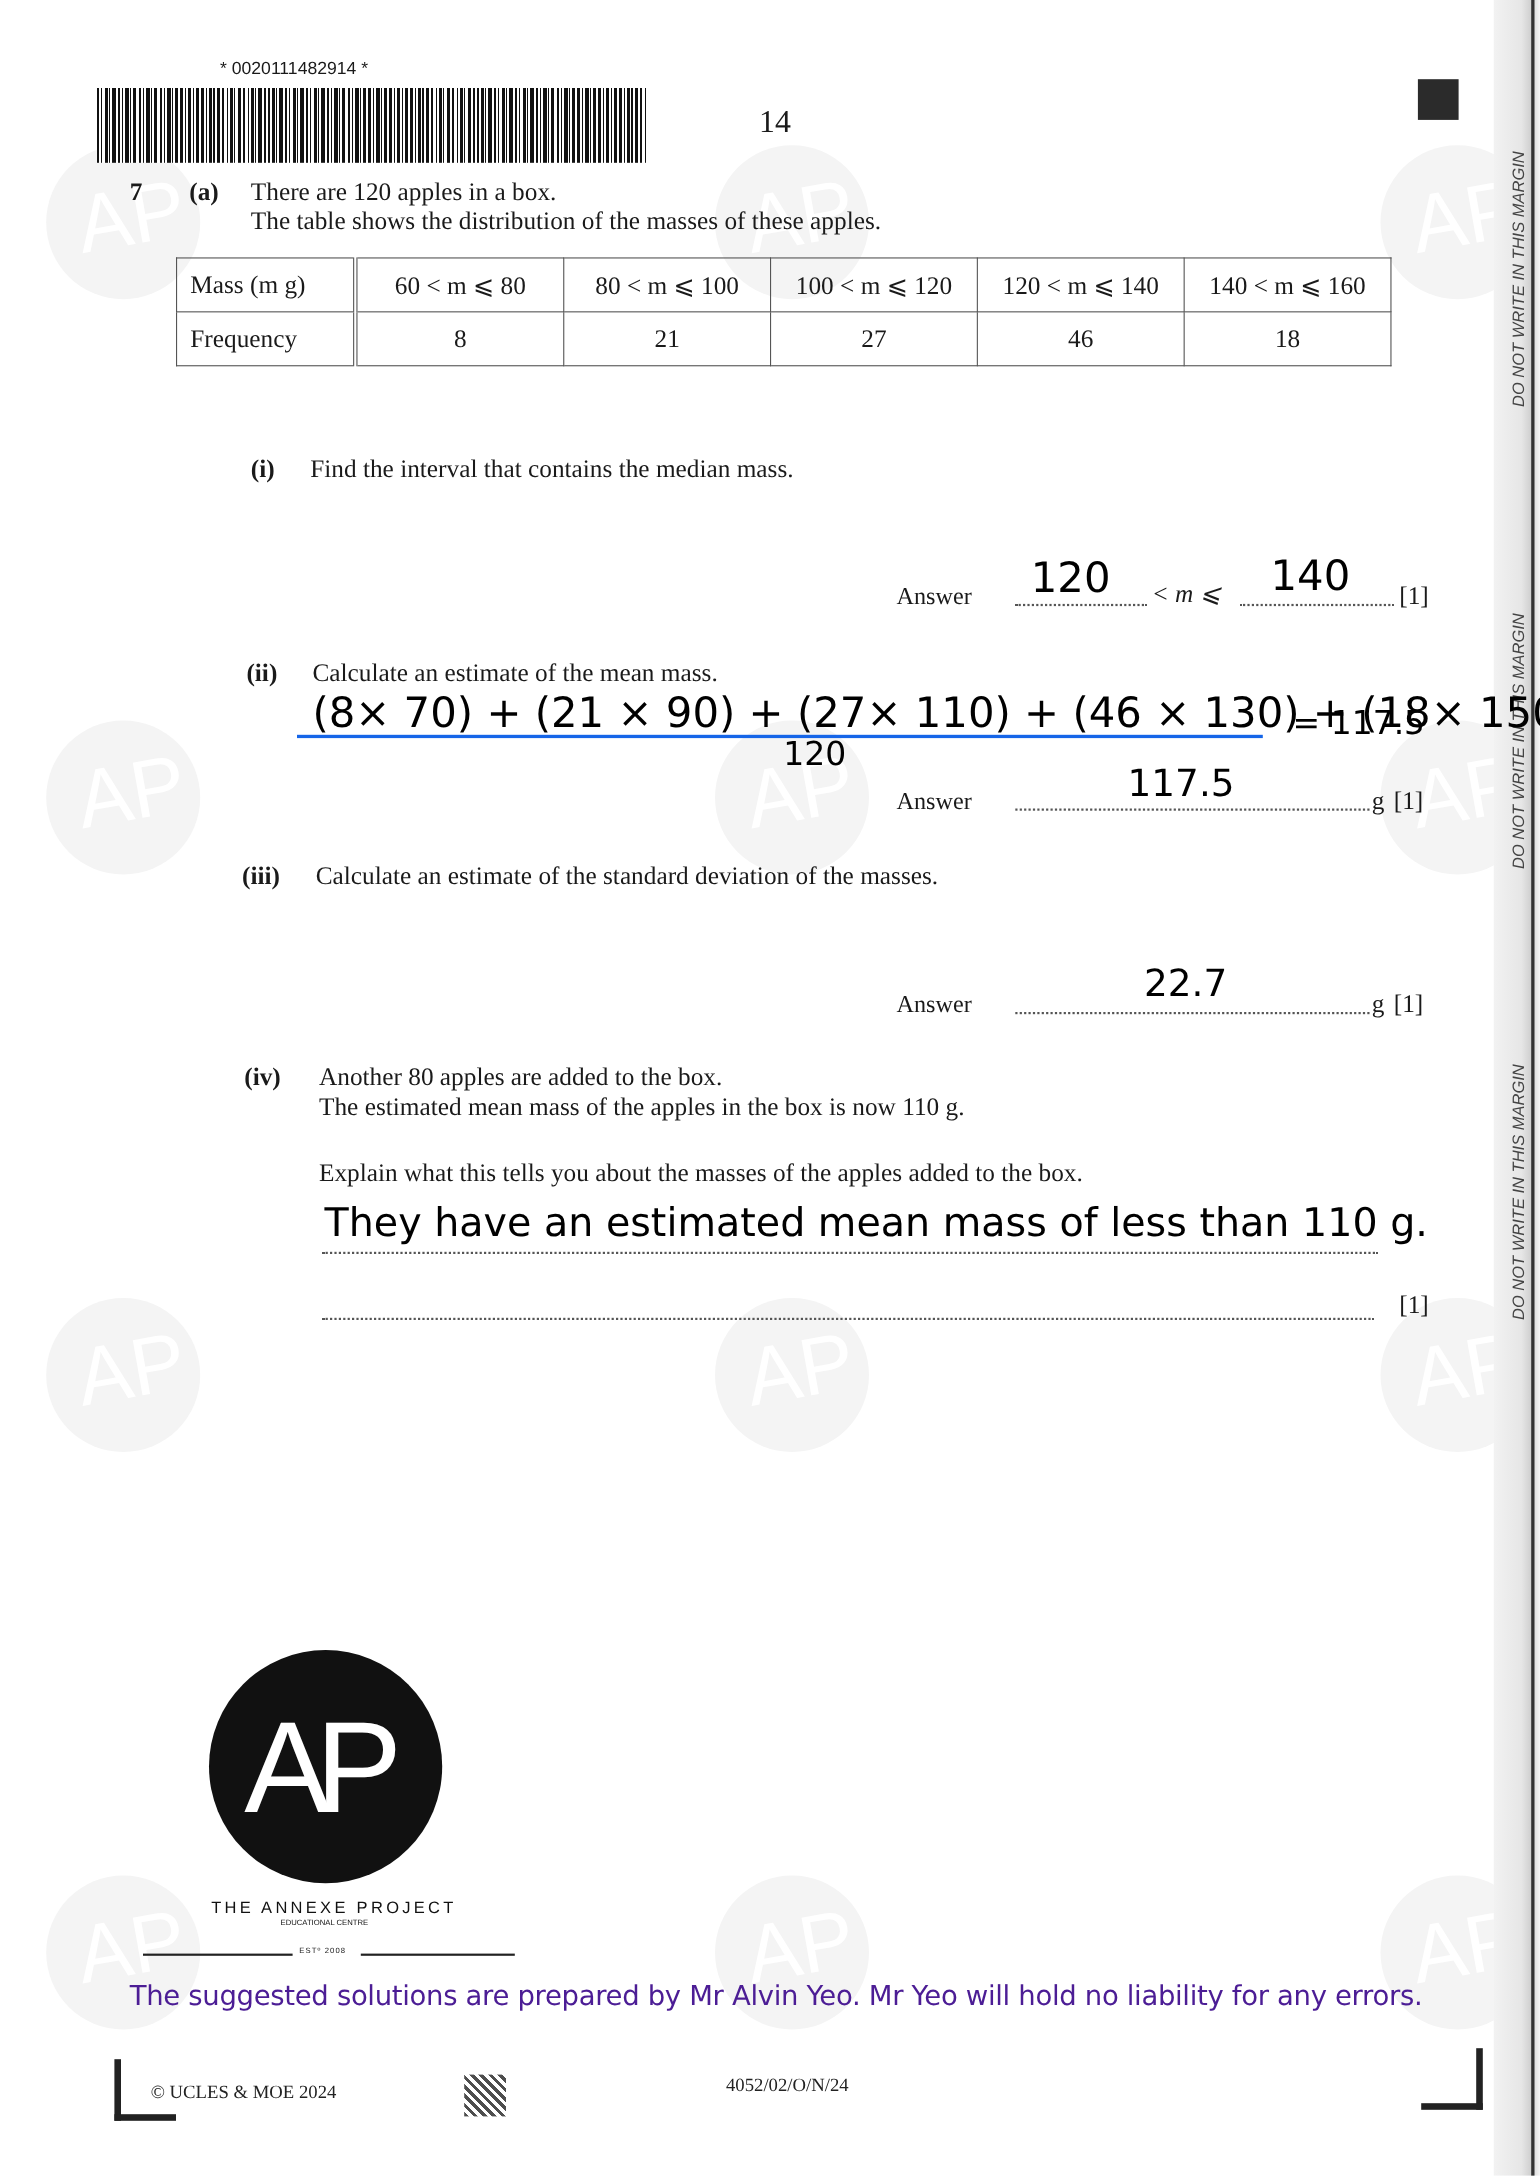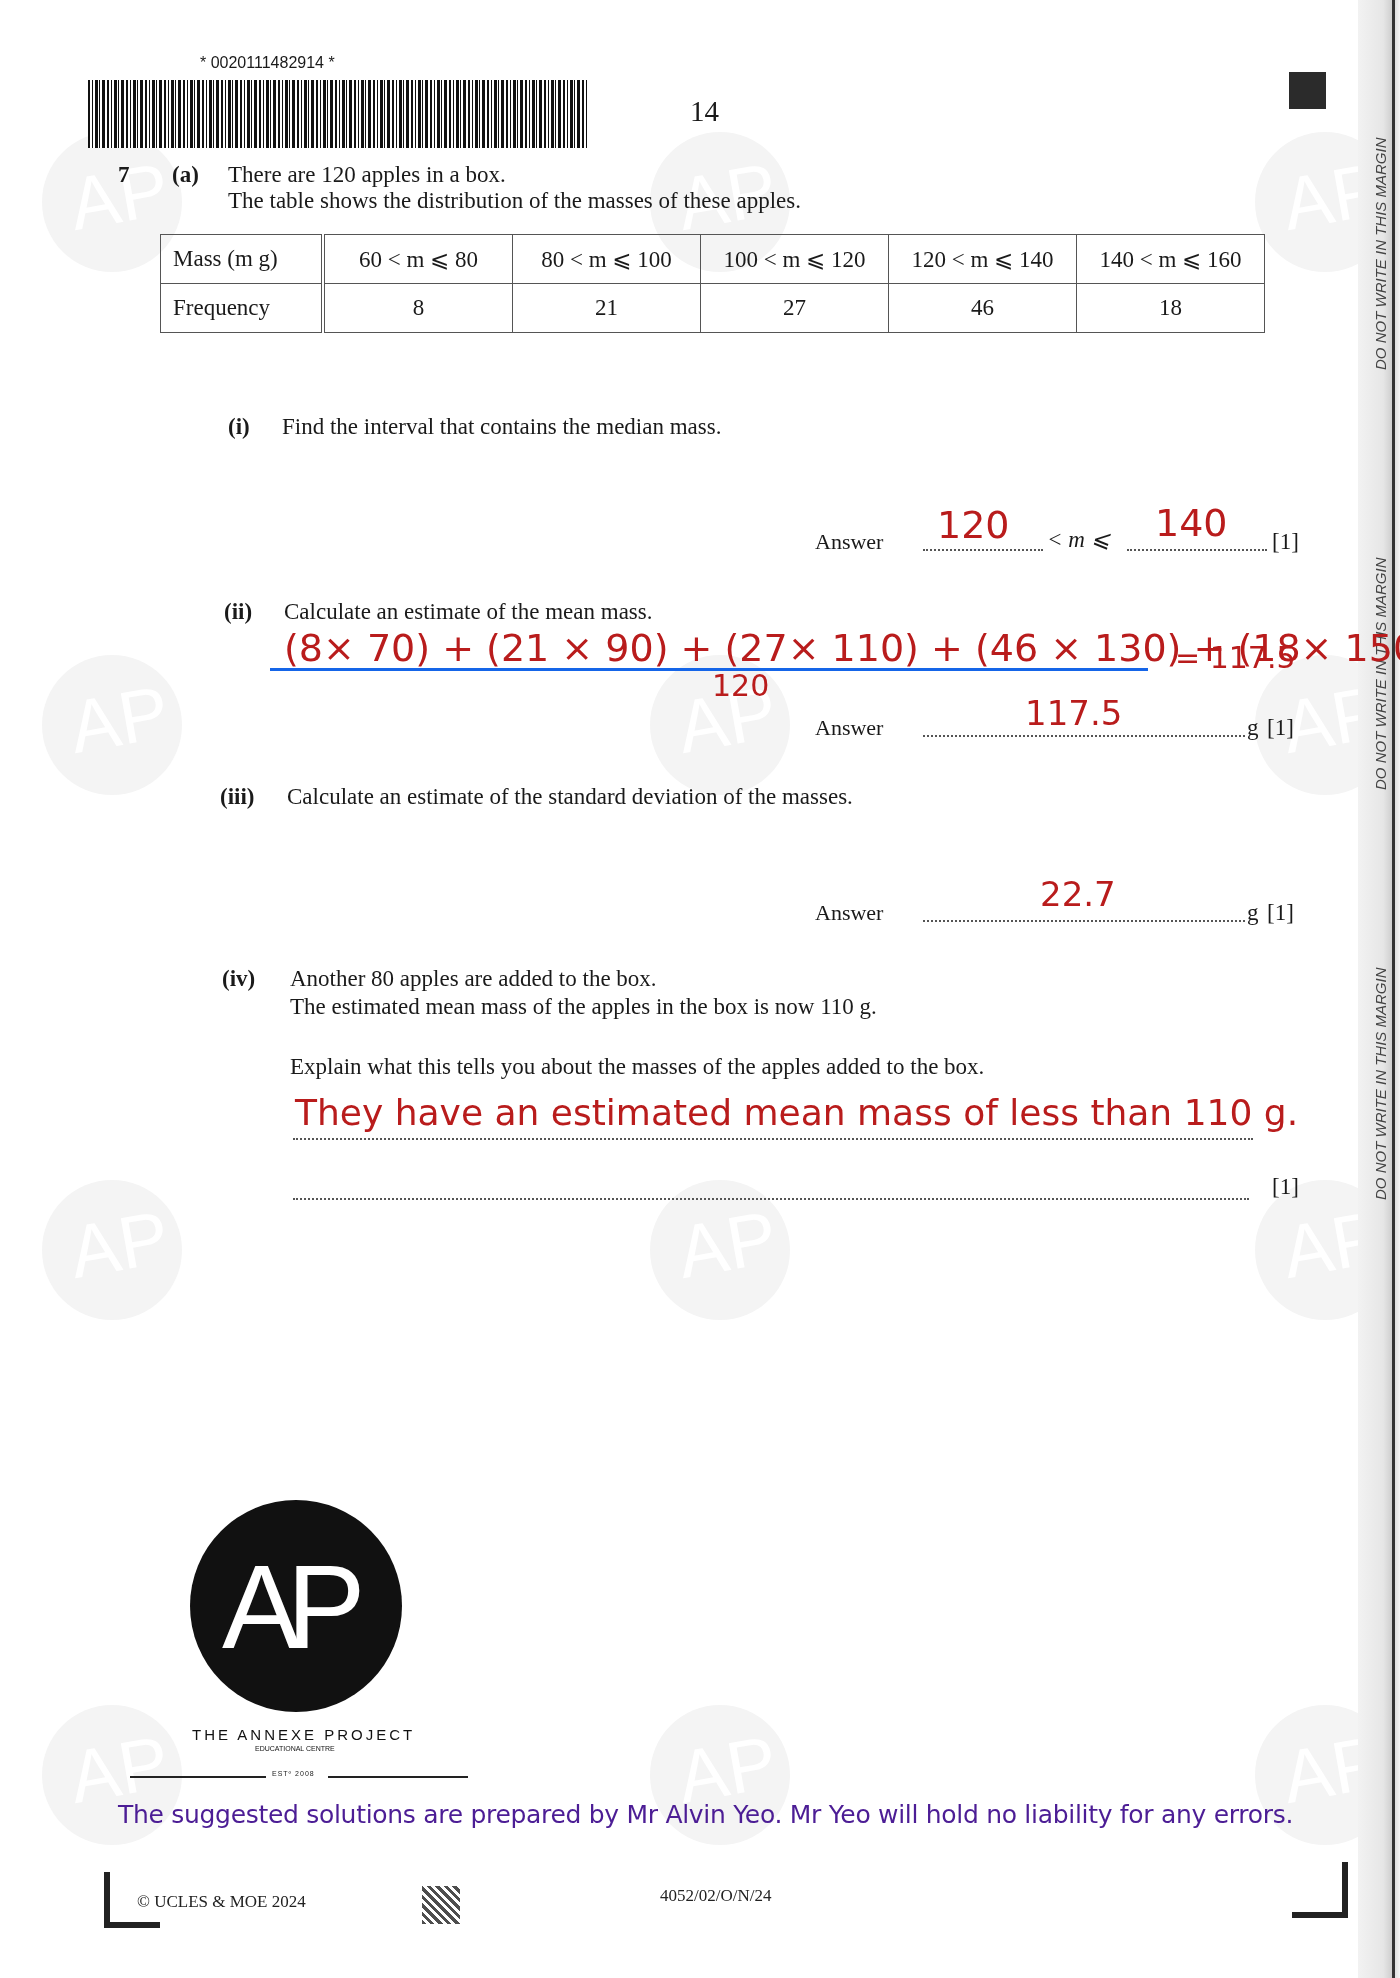--- a/index.html
+++ b/index.html
@@ -29,21 +29,21 @@
                #111 11px 12px, #fff 12px 14px, #111 14px 17px, #fff 17px 19px); }
   .page-num { position: absolute; left: 690px; top: 95px; font-size: 29px; font-weight: normal; }
   .q-text { font-size: 23px; line-height: 30px; }
   .bold { font-weight: bold; }
   table.freq { position: absolute; left: 160px; top: 234px; border-collapse: collapse; font-size: 23px; }
   table.freq td { border: 1.5px solid #555; height: 48px; text-align: center; padding: 0 6px; }
   table.freq td.hdr { text-align: left; padding-left: 12px; width: 142px; border-right: 4px double #555; }
   table.freq td.c { width: 175px; }
   .answer-label { font-size: 22px; }
   .dots { border-bottom: 2px dotted #555; display: inline-block; height: 8px; }
-  .hw { font-family: "DejaVu Sans", sans-serif; color: #b91c1c; }
+  .hw { font-family: "DejaVu Sans", sans-serif; color: #000000; }
   .footer-note { position: absolute; left: 118px; top: 1800px; font-family: "DejaVu Sans", sans-serif;
                  font-size: 25px; color: #4c1d95; letter-spacing: -0.3px; }
   .logo-circle { position: absolute; left: 190px; top: 1500px; width: 212px; height: 212px; border-radius: 50%; background: #111; }
   .logo-letters { position: absolute; left: 222px; top: 1548px; font-family: "Liberation Sans", sans-serif;
                   font-size: 118px; color: #fff; line-height: 1; letter-spacing: -14px; }
   .logo-name { position: absolute; left: 192px; top: 1726px; font-family: "Liberation Sans", sans-serif;
                font-size: 15px; letter-spacing: 3px; color: #111; }
   .logo-sub { position: absolute; left: 255px; top: 1745px; font-family: "Liberation Sans", sans-serif; font-size: 7px; color: #111; }
   .logo-est { position: absolute; left: 130px; top: 1770px; width: 338px; height: 12px; }
   .logo-est .line { position: absolute; top: 6px; height: 2px; background: #222; }

